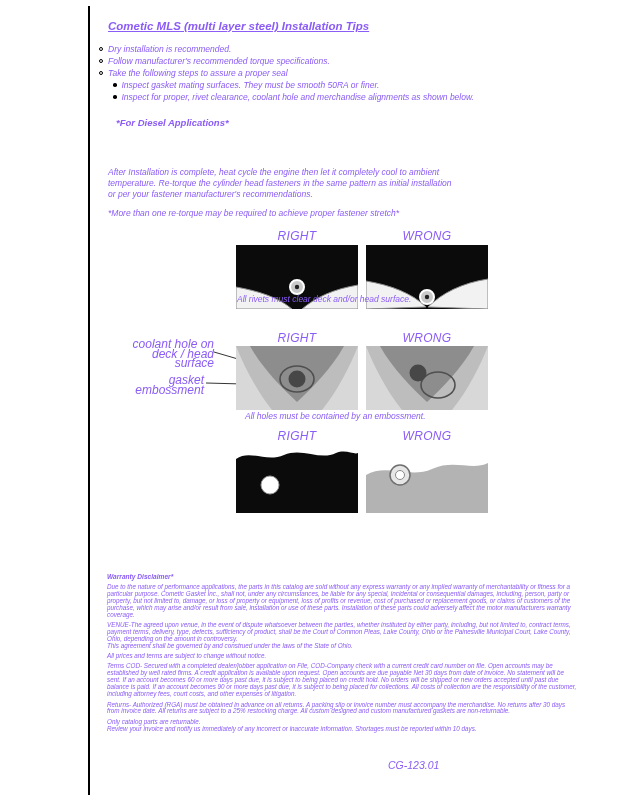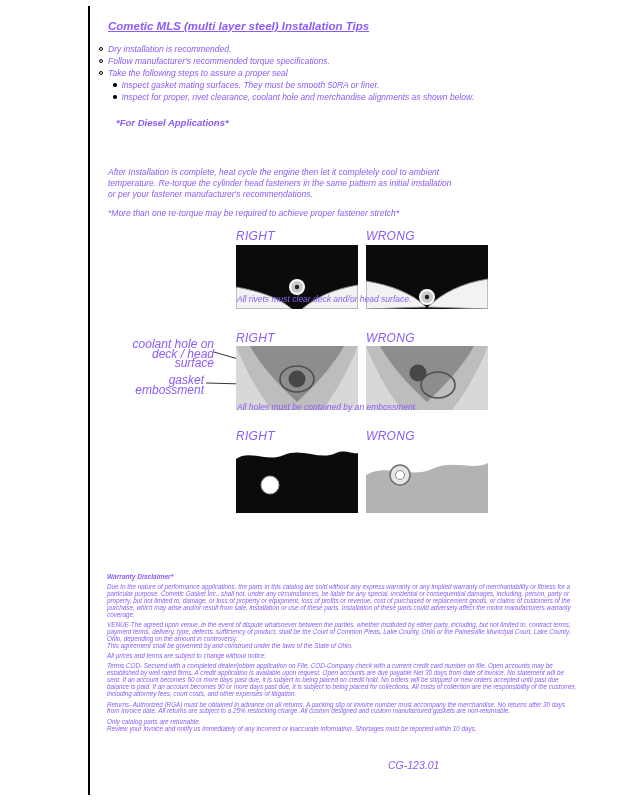--- a/index.html
+++ b/index.html
@@ -14,21 +14,21 @@
   .b-row { display:flex; align-items:flex-start; line-height:12px; }
   .b-row .marker { width:4px; height:4px; border:1px solid #000; border-radius:50%;
                    margin:3.5px 5px 0 0; flex:none; }
   .b-row.sub { margin-left:14px; }
   .b-row.sub .marker { background:#000; border:none; width:3.5px; height:3.5px; margin-top:4px; }
   .diesel-h { left:116px; top:117px; font-size:9.5px; font-weight:bold; }
   .para { left:108px; font-size:8.5px; line-height:11px; white-space:pre-line; width:480px; }
   .p1 { top:134px; }
   .p2 { top:167px; }
   .note { left:108px; top:208px; font-size:8.5px; }
-  .hdr { width:122px; font-size:12px; letter-spacing:0.3px; }
+  .hdr { width:122px; text-align:center; font-size:12px; letter-spacing:0.3px; }
   .img { width:122px; overflow:hidden; }
   .img svg { display:block; width:122px; }
   .cap { left:237px; font-size:8.5px; line-height:10.5px; white-space:pre-line; }
   .lbl { font-size:12px; line-height:9.5px; text-align:right; white-space:pre-line; }
   .lbl-coolant { left:122px; top:340px; width:92px; }
   .lbl-emboss  { left:112px; top:376px; width:92px; }
   .pointer-svg { left:206px; top:338px; width:110px; height:60px; }
   .disc { left:107px; top:574px; width:470px; font-size:6.3px; line-height:6.9px; }
   .disc-h { font-size:6.6px; font-weight:bold; margin-bottom:3px; }
   .disc p { margin-bottom:3.5px; white-space:pre-line; }
@@ -119,21 +119,21 @@
   <div class="abs img" style="left:366px; top:346px;">
     <svg viewBox="0 0 122 64" width="122" height="64">
       <rect width="122" height="64" fill="#bdbdbd"></rect>
       <path d="M0,0 L0,64 L36,64 C20,44 8,20 0,0 Z" fill="#d8d8d8"></path>
       <path d="M122,0 L122,64 L86,64 C102,44 114,20 122,0 Z" fill="#d8d8d8"></path>
       <path d="M14,0 H108 C96,22 76,42 61,56 C46,42 26,22 14,0 Z" fill="#8d8d8d"></path>
       <ellipse cx="72" cy="39" rx="17" ry="13" fill="none" stroke="#4f4f4f" stroke-width="1.6"></ellipse>
       <circle cx="52" cy="27" r="8.5" fill="#474747"></circle>
     </svg>
   </div>
-  <div class="abs cap" style="top:402px;">All holes must be contained by an embossment.</div>
+  <div class="abs cap" style="top:411px;margin-left:8px;">All holes must be contained by an embossment.</div>
 
   <div class="abs hdr" style="left:236px; top:429px;">RIGHT</div>
   <div class="abs hdr" style="left:366px; top:429px;">WRONG</div>
 
   <div class="abs img" style="left:236px; top:445px;">
     <svg viewBox="0 0 122 68" width="122" height="68">
       <rect width="122" height="68" fill="#ffffff"></rect>
       <path d="M0,14 C14,4 30,18 48,10 C66,2 84,16 100,8 C110,4 118,10 122,8 L122,68 L0,68 Z" fill="#0b0b0b"></path>
       <circle cx="34" cy="40" r="9" fill="#ffffff" stroke="#9a9a9a" stroke-width="1"></circle>
     </svg>

